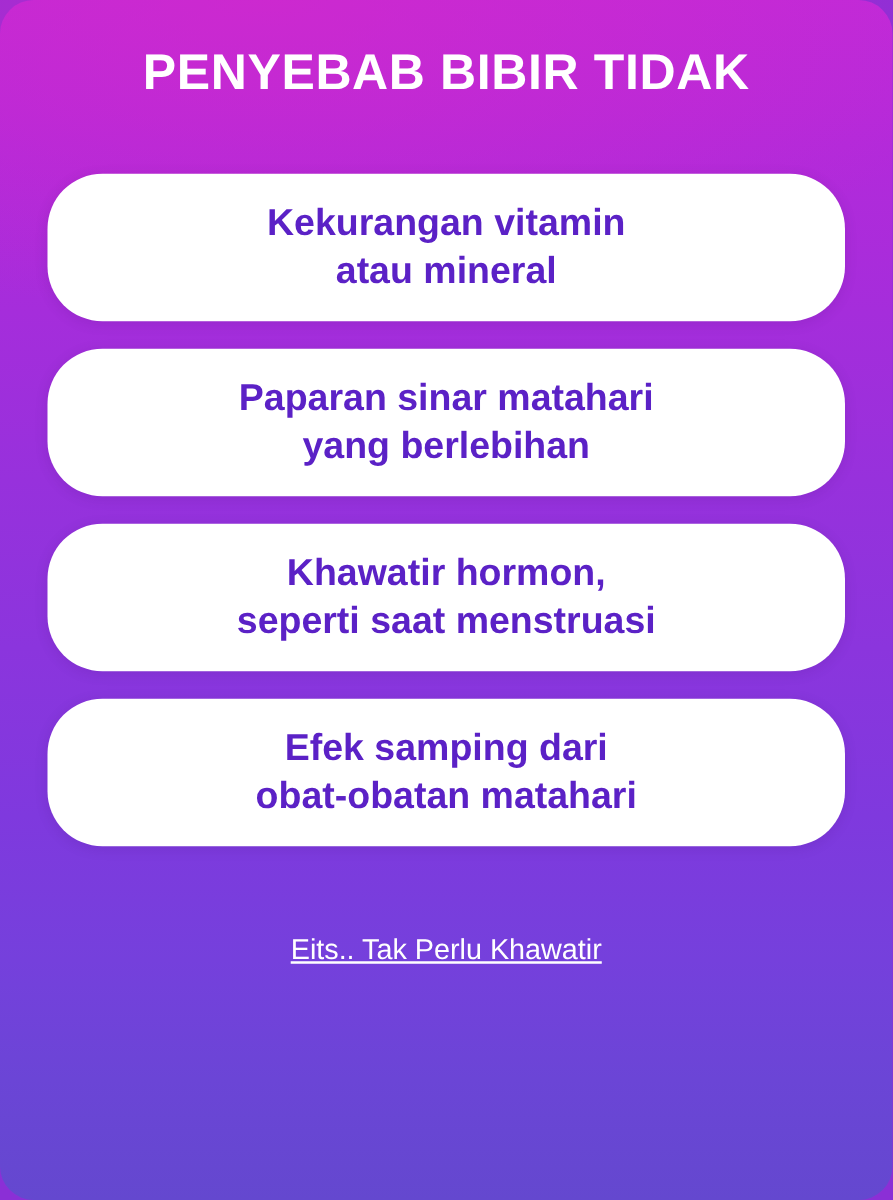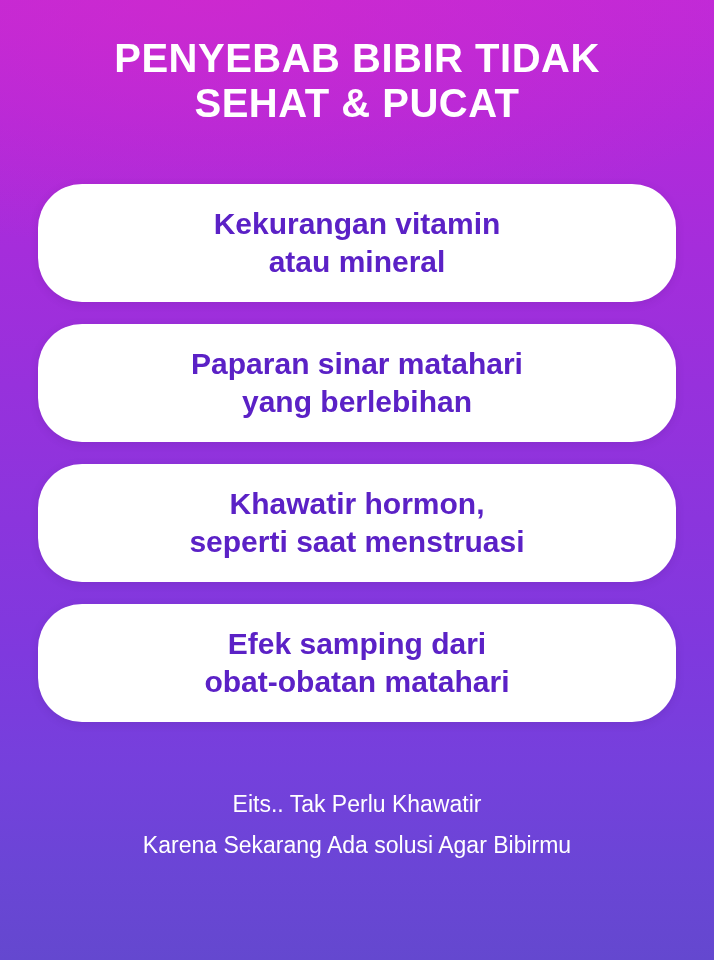--- a/index.html
+++ b/index.html
@@ -26,20 +26,21 @@
         #9731dc 40%,
         #8b35dd 54%,
         #7f39de 68%,
         #7540dc 80%,
         #6b45d6 90%,
         #6448cf 100%);
     display: flex;
     flex-direction: column;
     align-items: center;
     padding: 0 38px;
+    border-radius: 27px;
   }
   .poster::before {
     content: "";
     position: absolute;
     left: 0; right: 0; top: 0;
     height: 360px;
     background: radial-gradient(120% 100% at 30% 0%, rgba(214, 40, 200, 0.55) 0%, rgba(190, 42, 215, 0.0) 70%);
     pointer-events: none;
   }
   .title {
@@ -84,33 +85,33 @@
     white-space: pre-line;
   }
   .footer {
     position: relative;
     margin-top: 62px;
     width: 100%;
     text-align: center;
     color: #ffffff;
     font-size: 23px;
     line-height: 1.75;
+    text-decoration: underline;
   }
   .footer div {
     font-weight: normal;
   }
 </style>
 </head>
 <body>
 
 <div class="poster">
 
   <h1 class="title">
     <span>PENYEBAB BIBIR TIDAK</span>
-    <span class="line2">SEHAT &amp; PUCAT</span>
   </h1>
 
   <div class="cards">
 
     <div class="card">
       <span class="card-text">Kekurangan vitamin
 atau mineral</span>
     </div>
 
     <div class="card">
@@ -125,16 +126,15 @@
 
     <div class="card">
       <span class="card-text">Efek samping dari
 obat-obatan matahari</span>
     </div>
 
   </div>
 
   <div class="footer">
     <div>Eits.. Tak Perlu Khawatir</div>
-    <div>Karena Sekarang Ada solusi Agar Bibirmu</div>
   </div>
 
 </div>
 
 </body></html>

